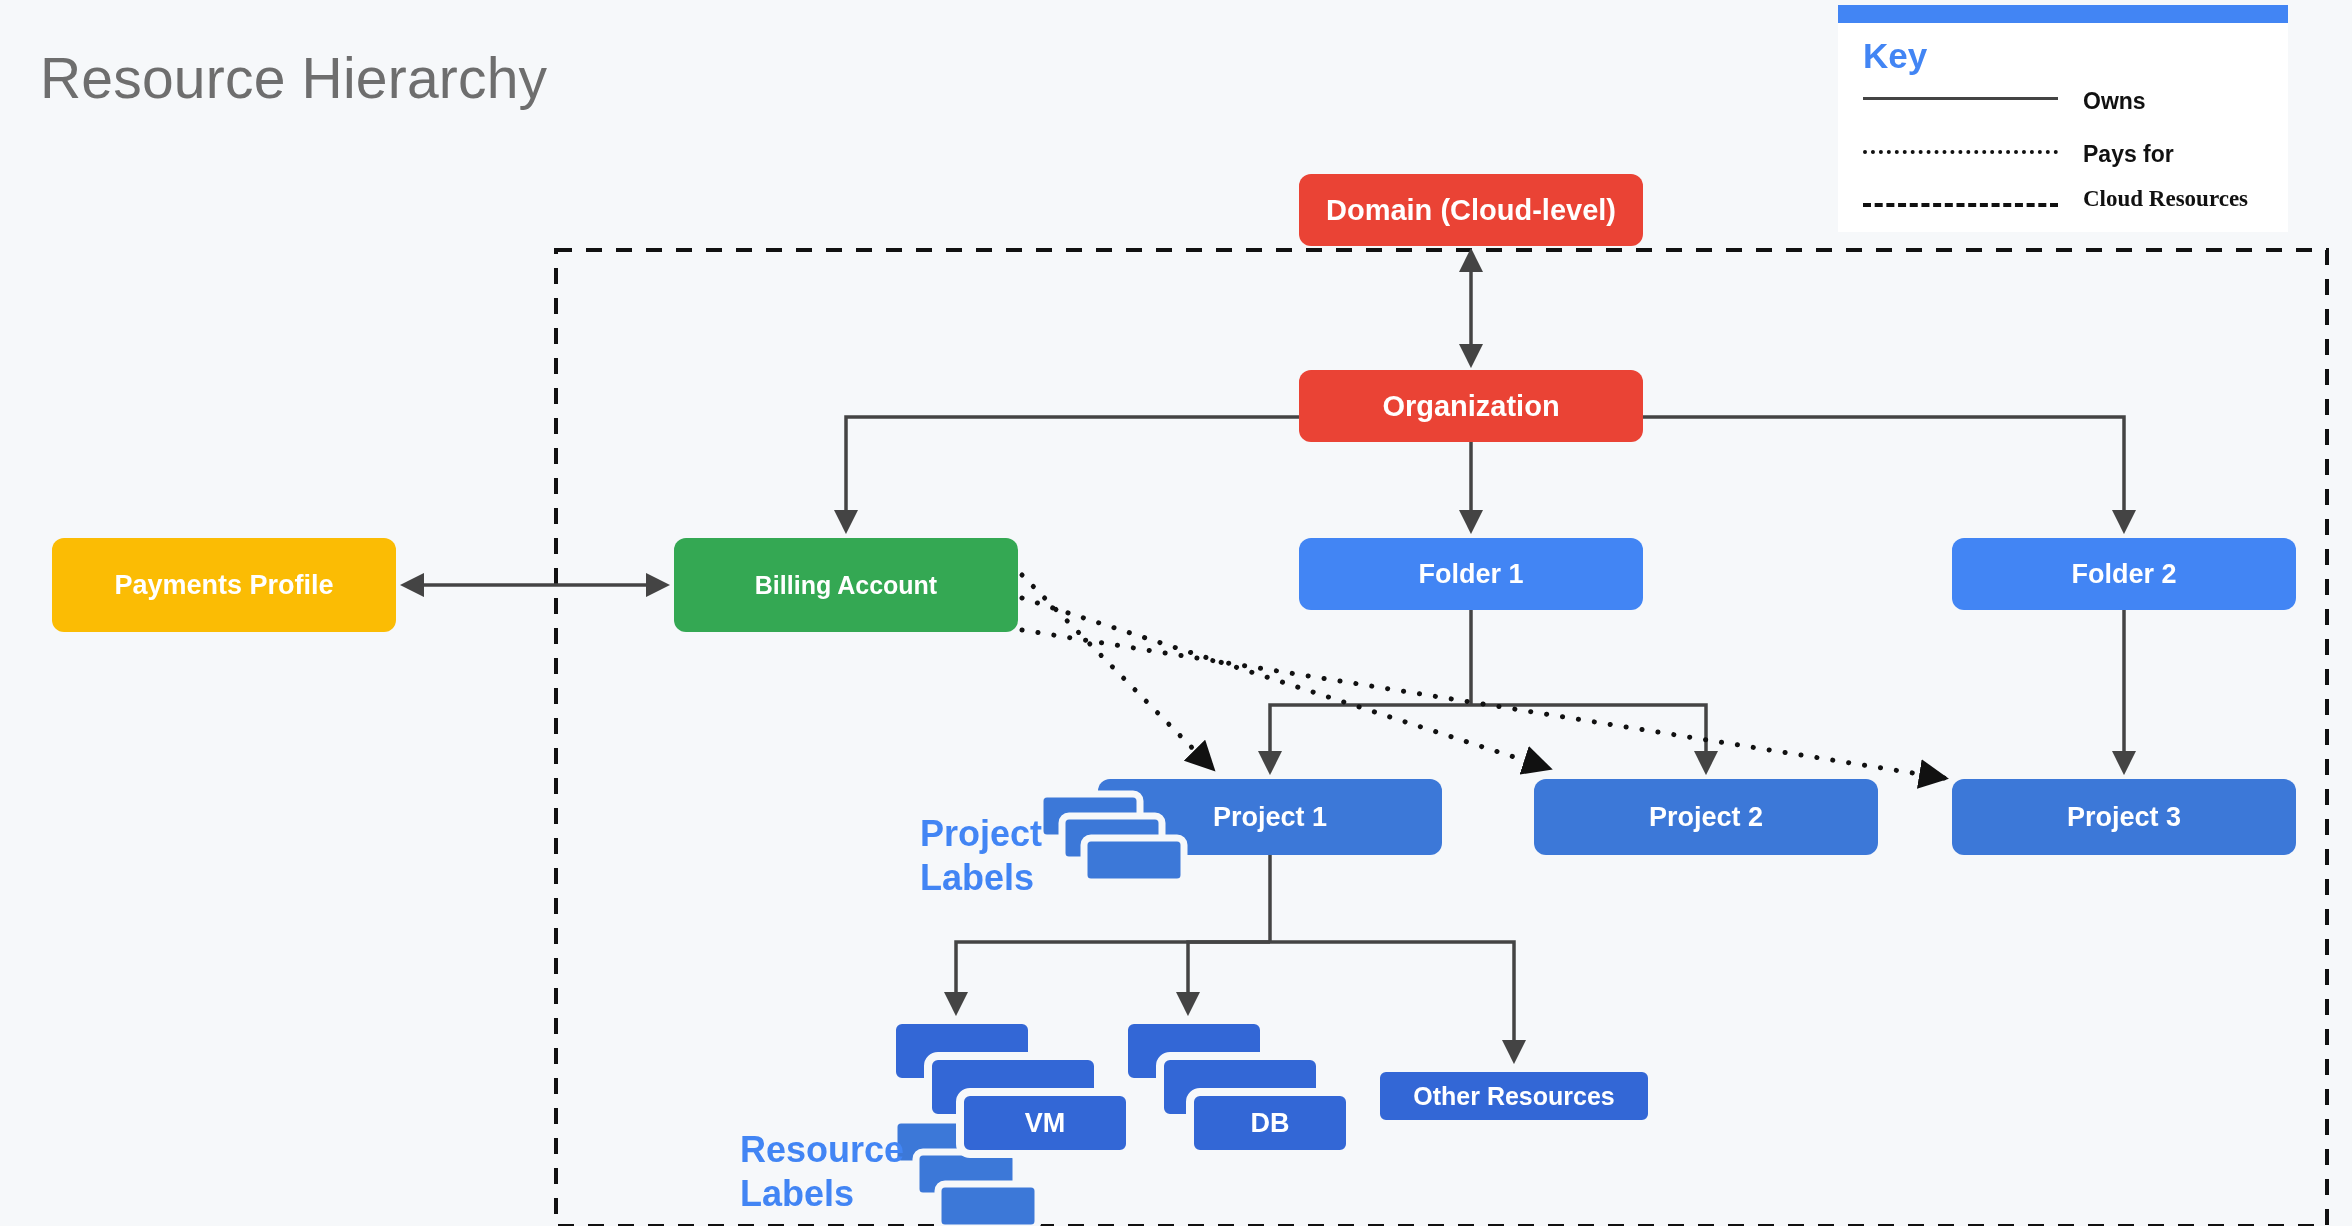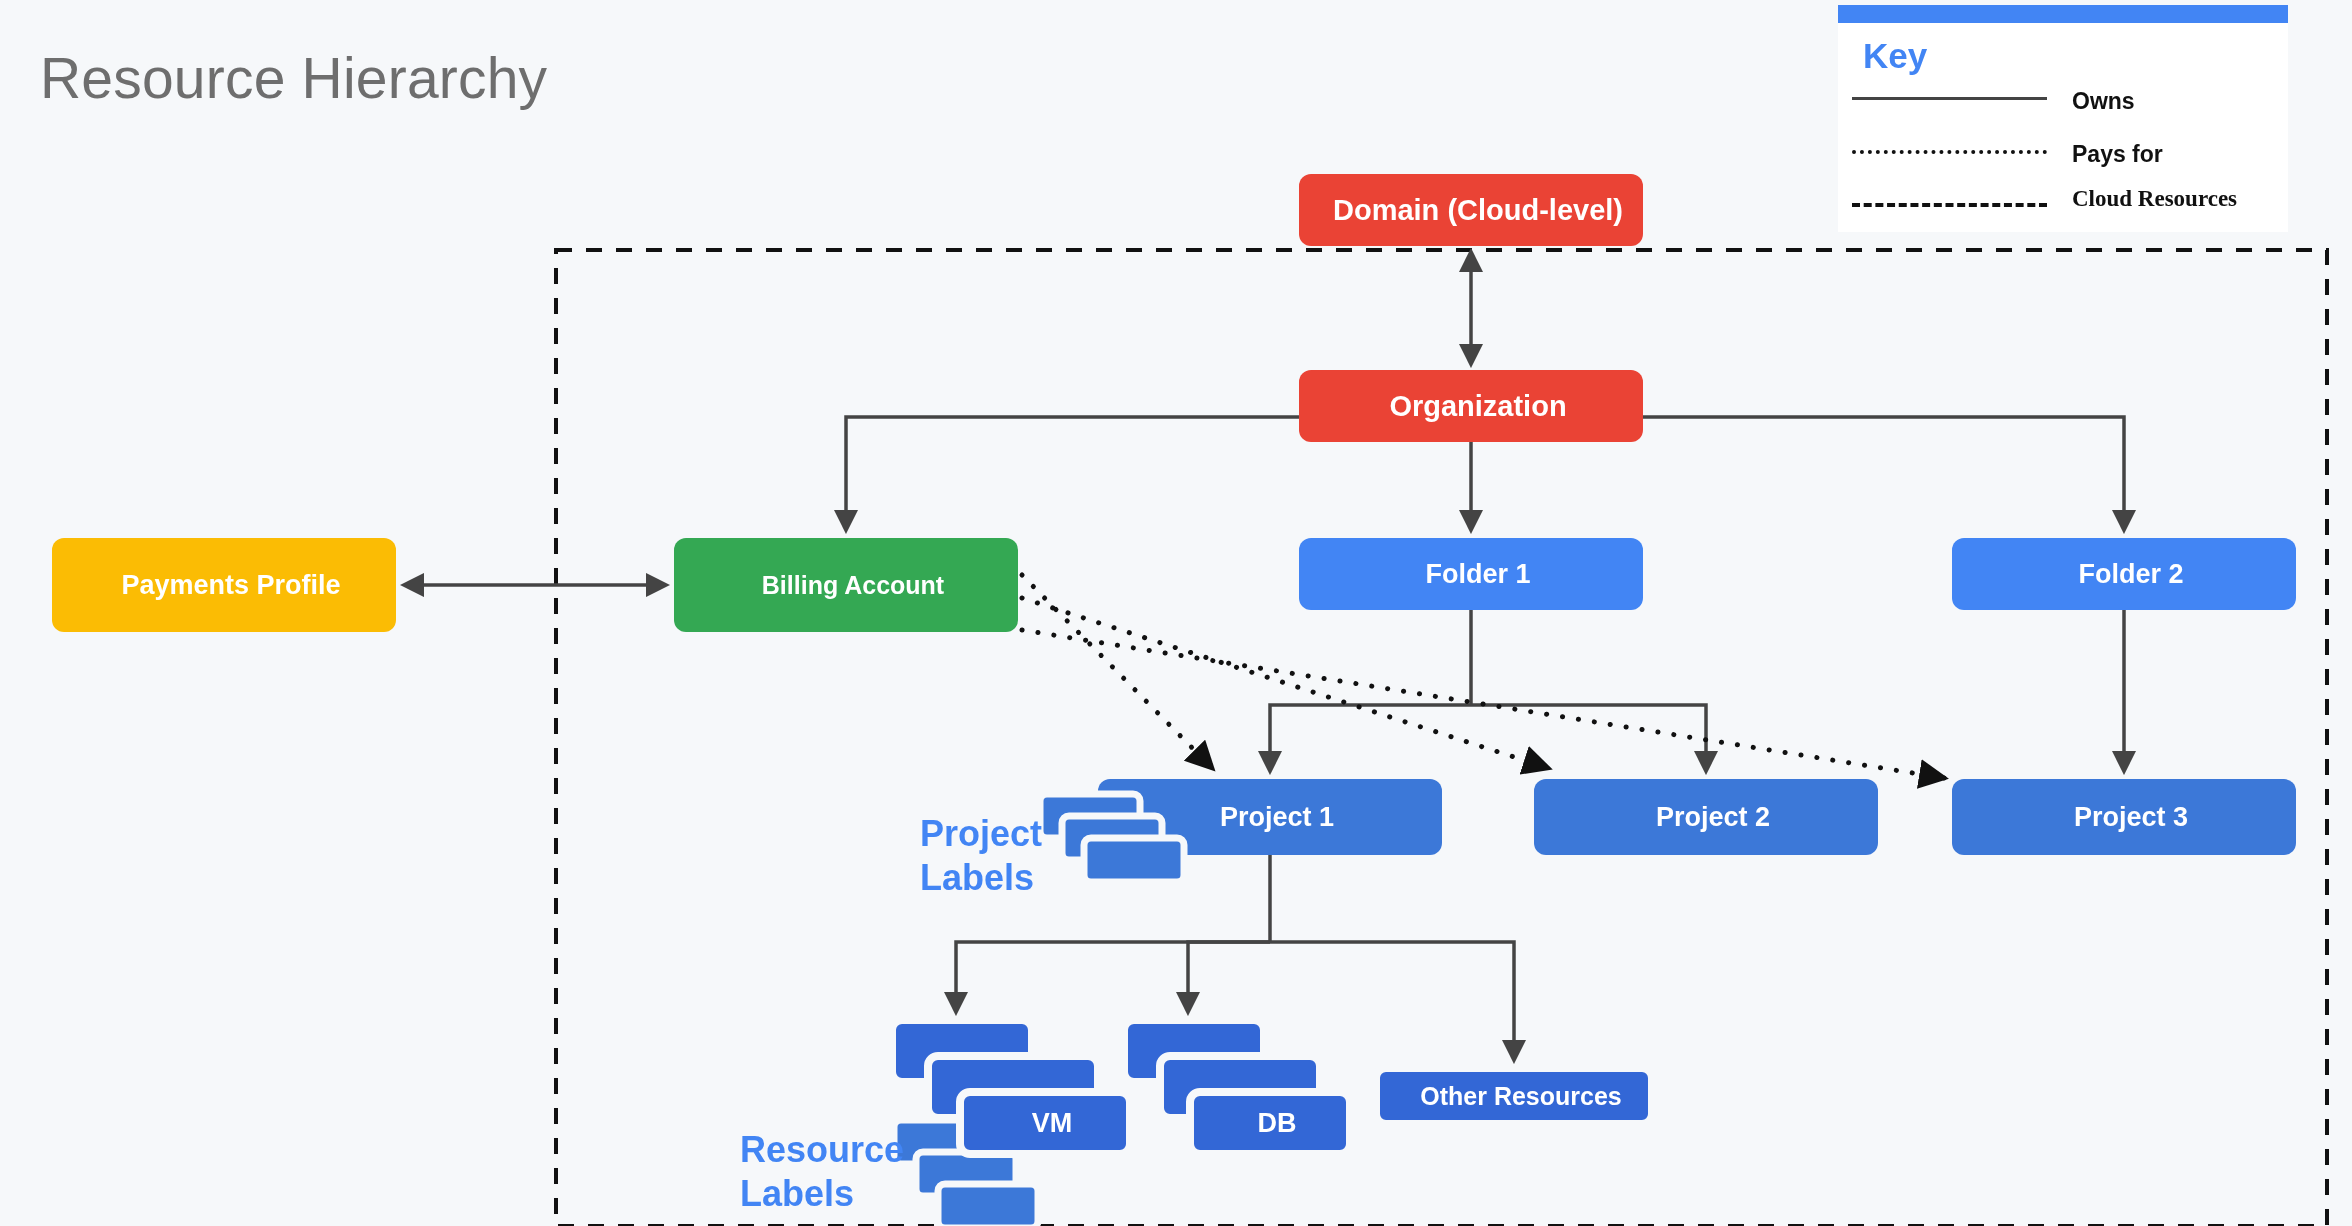--- a/index.html
+++ b/index.html
@@ -23,40 +23,40 @@
   
   .key-panel{
     position:absolute;left:1838px;top:5px;width:450px;height:227px;
     background:#ffffff;
   }
   .key-accent{position:absolute;left:0;top:0;width:450px;height:18px;background:#4285f4;}
   .key-title{
     position:absolute;left:25px;top:33px;
     font-size:35px;font-weight:700;color:#4285f4;line-height:1;
   }
-  .key-rows{position:absolute;left:14px;top:70px;width:410px;}
+  .key-rows{position:absolute;left:25px;top:70px;width:410px;}
   .key-row{display:flex;align-items:flex-start;height:53px;}
   .key-sample{width:195px;flex:0 0 195px;position:relative;height:53px;}
   .key-sample i{
     position:absolute;left:0;top:22px;width:195px;height:0;display:block;
   }
   .s-solid{border-top:3px solid #444;}
   .s-dotted{border-top:4px dotted #111;}
   .s-dashed{border-top:4px dashed #111;}
   .key-label{
     font-size:23px;font-weight:700;color:#111;line-height:1.22;
     padding-top:12px;padding-left:25px;
   }
   .key-label.two{padding-top:4px;font-family:Liberation Serif, serif;}
 
   
   .node-label{
     position:absolute;color:#fff;font-weight:700;
     display:flex;align-items:center;justify-content:center;
-    text-align:center;pointer-events:none;padding-left:7px;
+    text-align:center;pointer-events:none;
   }
   .side-label{
     position:absolute;color:#4285f4;font-weight:700;font-size:36px;
     line-height:1.22;text-align:left;
   }
 </style>
 </head>
 <body>
 
 <div id="stage">

